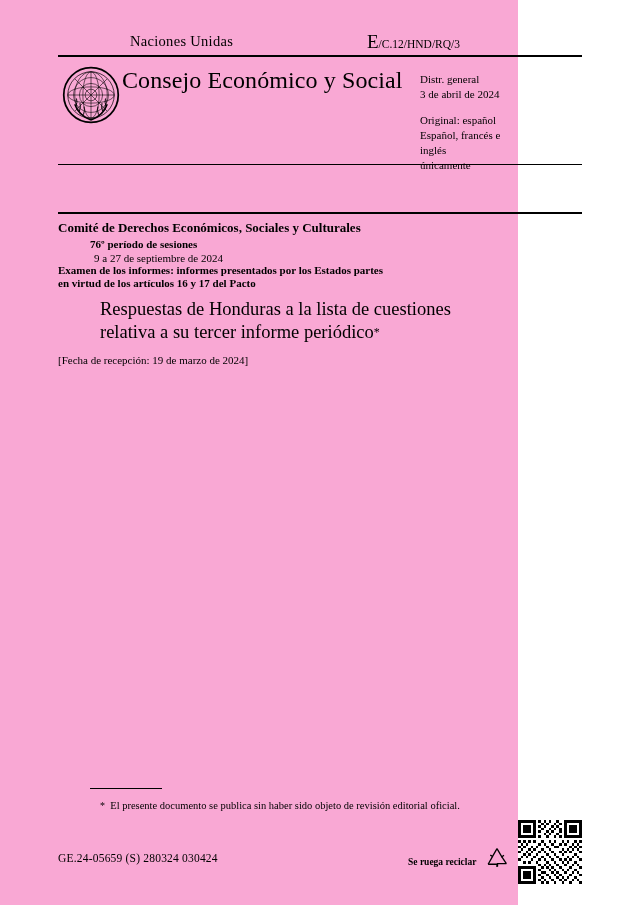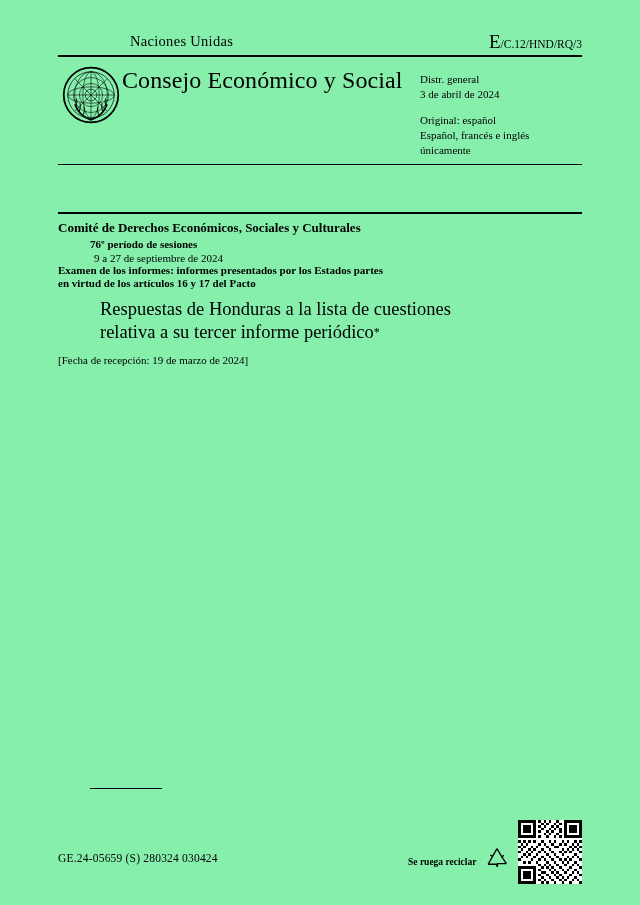--- a/index.html
+++ b/index.html
@@ -11,23 +11,23 @@
     width: 640px;
     height: 905px;
     position: relative;
     font-family: "Liberation Serif", serif;
     color: #000000;
     overflow: hidden;
   }
   .page {
     position: absolute;
     left: 0; top: 0;
-    width: 640px;
+    width: 518px;
     height: 905px;
-    background: #86efac;
+    background: #f9a8d4;
   }
 
   
   .hdr-un-name {
     position: absolute;
     left: 130px;
     top: 33px;
     font-size: 14.5px;
     letter-spacing: 0.3px;
   }
@@ -277,20 +277,23 @@
   <div class="agenda2">en virtud de los artículos 16 y 17 del Pacto</div>
 
   <div class="doc-title">
     <span>Respuestas de Honduras a la lista de cuestiones</span><br>
     <span>relativa a su tercer informe periódico</span><span class="star">*</span>
   </div>
 
   <div class="reception">[Fecha de recepción: 19 de marzo de 2024]</div>
 
   <div class="fn-rule"></div>
+  <div class="footnote">
+    <span class="fn-mark">*</span>&nbsp;&nbsp;<span>El presente documento se publica sin haber sido objeto de revisión editorial oficial.</span>
+  </div>
 
   <div class="job-number">GE.24-05659  (S)    280324    030424</div>
   <div class="recycle-text">Se ruega reciclar</div>
 
   <svg class="recycle-logo" viewBox="0 0 100 100">
     <g fill="none" stroke="#000" stroke-width="5">
       <path d="M50 14 L33 44 L24 39"></path>
       <path d="M86 72 L52 72 L52 83"></path>
       <path d="M16 74 L33 44"></path>
       <path d="M50 14 L68 45 L77 40"></path>

